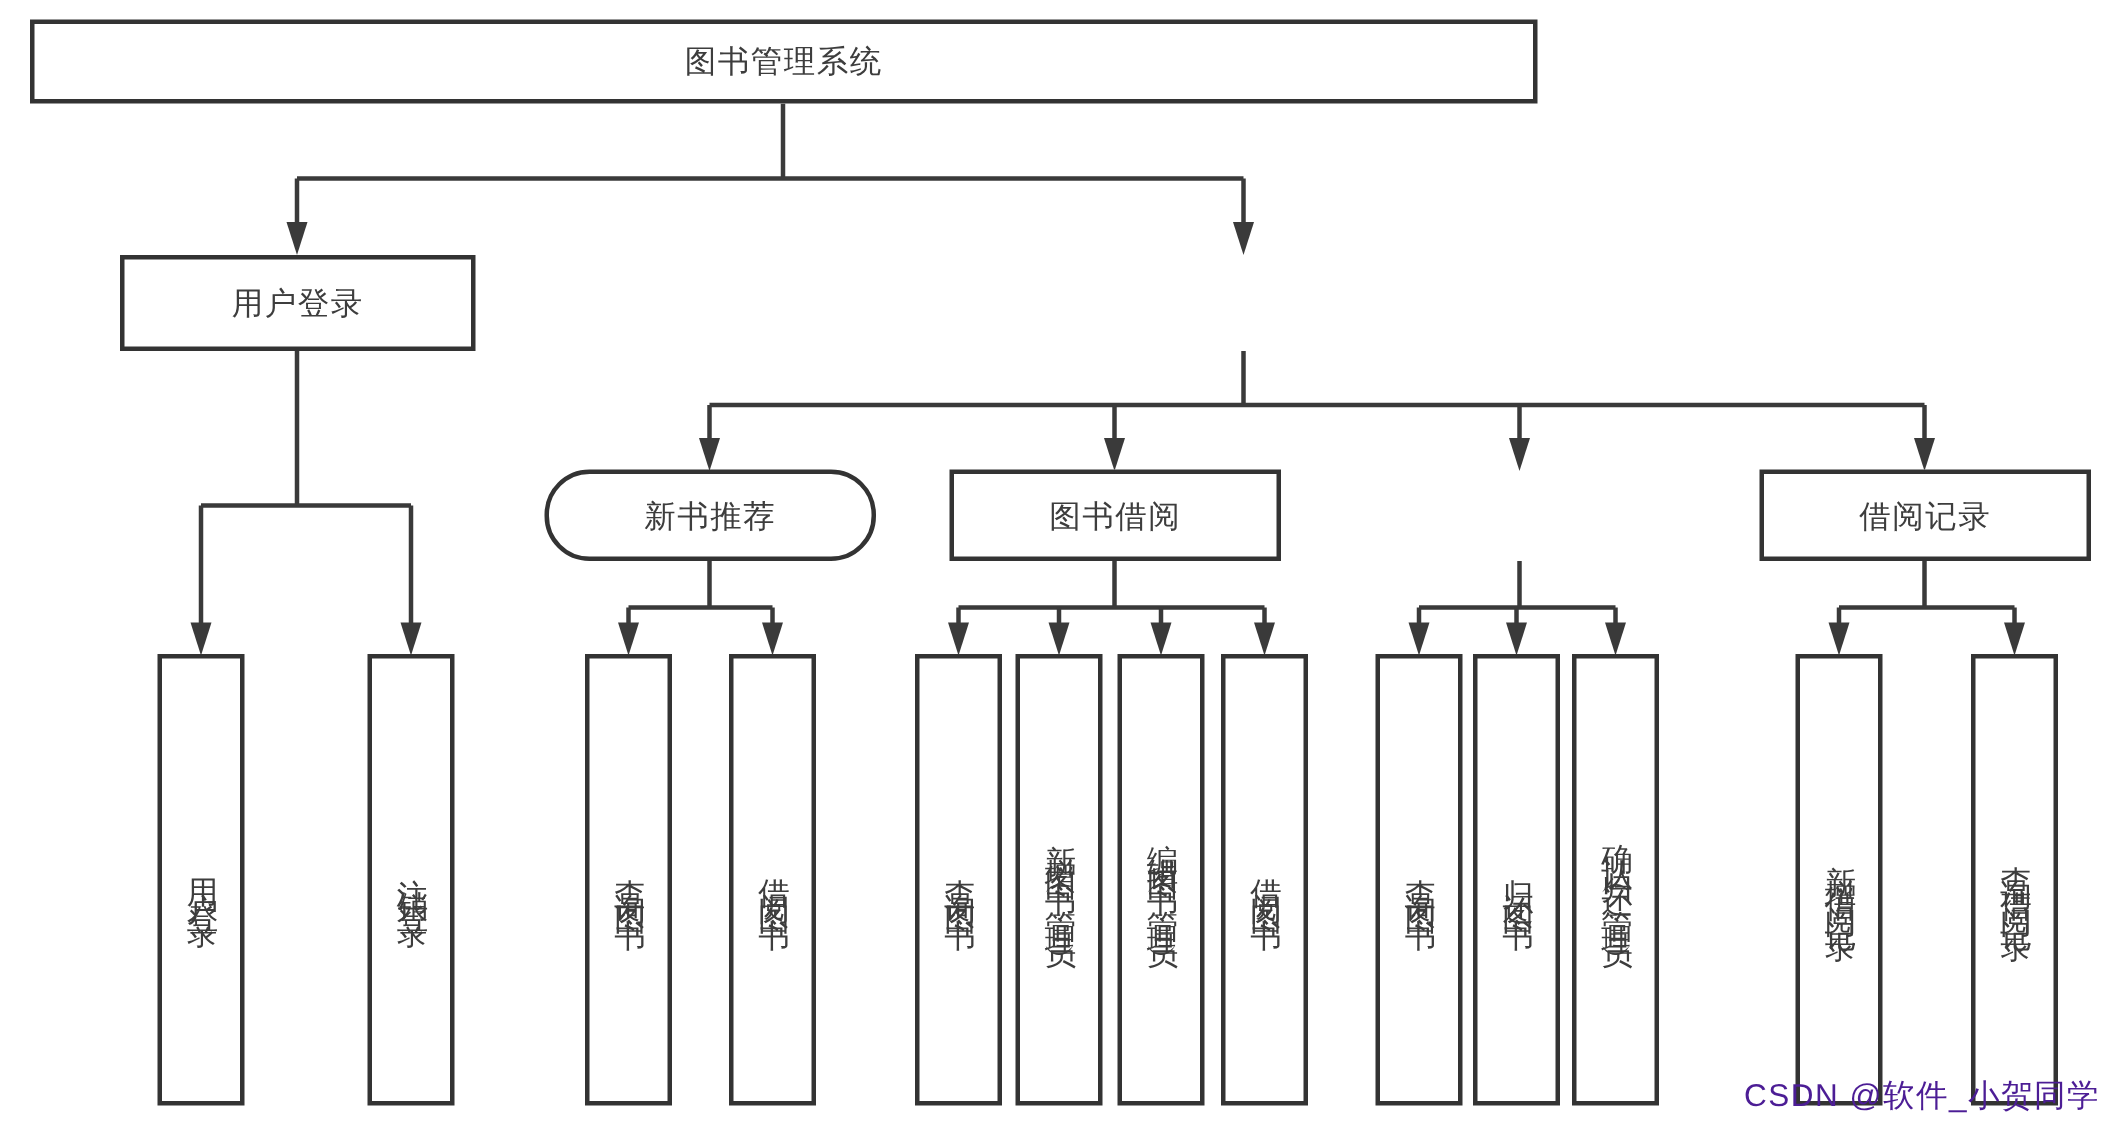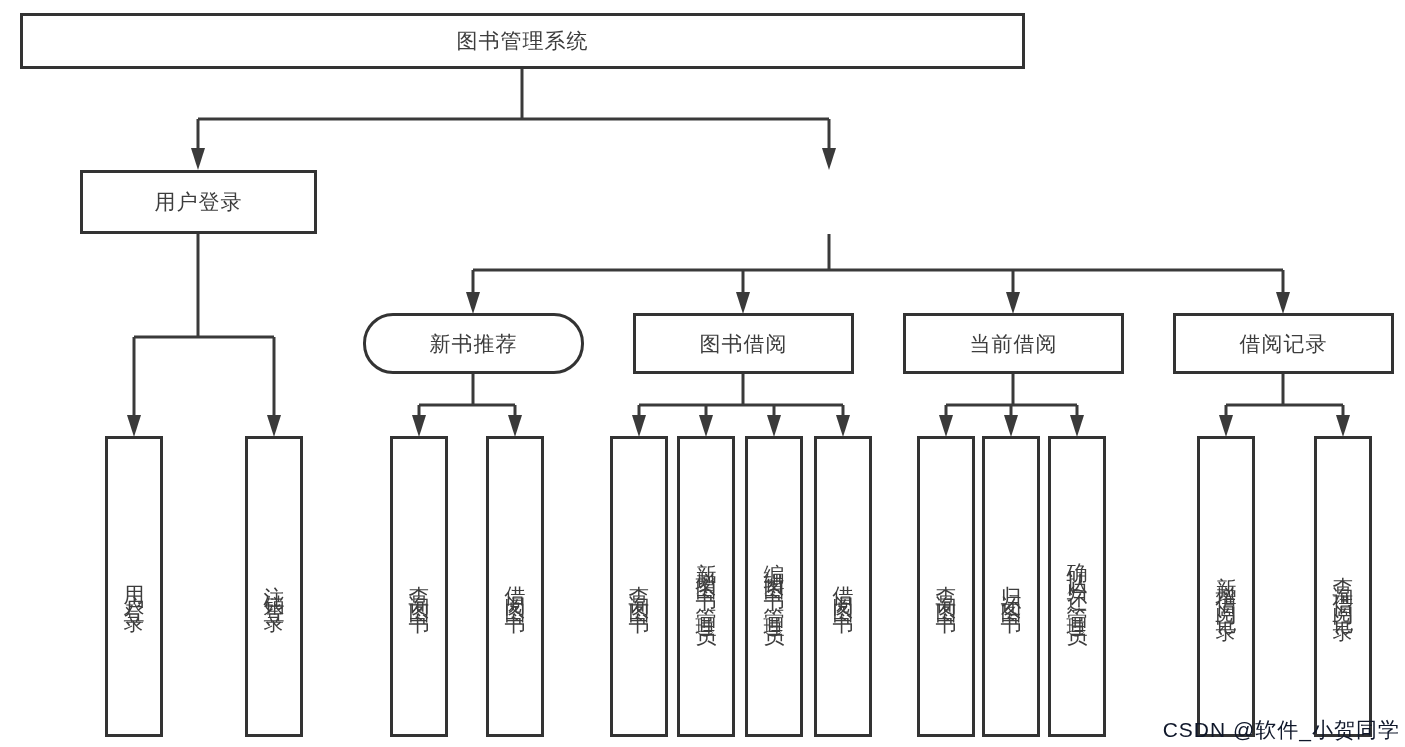--- a/index.html
+++ b/index.html
@@ -47,21 +47,21 @@
     font-size: 21px;
     letter-spacing: 9px;
     white-space: nowrap;
     color: #3d3d3d;
   }
   .watermark {
     position: absolute;
     right: 5px;
     bottom: 3px;
     font-size: 21px;
-    color: #0f172a;
+    color: #4c1d95;
     letter-spacing: 1px;
     white-space: nowrap;
   }
 </style>
 </head>
 <body>
 
 <div class="canvas">
 
   <svg class="connectors" viewBox="0 0 1405 747" xmlns="http://www.w3.org/2000/svg" fill="none" stroke="#3a3a3a" stroke-width="3">
@@ -133,23 +133,20 @@
   <div class="box lv2a">
     <span class="hlabel">用户登录</span>
   </div>
 
   <div class="box lv3 lv3a">
     <span class="hlabel">新书推荐</span>
   </div>
   <div class="box lv3 lv3b">
     <span class="hlabel">图书借阅</span>
   </div>
-  <div class="box lv3 lv3c">
-    <span class="hlabel">当前借阅</span>
-  </div>
   <div class="box lv3 lv3d">
     <span class="hlabel">借阅记录</span>
   </div>
 
   <div class="box leaf" style="left:105px">
     <span class="vtext">用户登录</span>
   </div>
   <div class="box leaf" style="left:245px">
     <span class="vtext">注销登录</span>
   </div>

